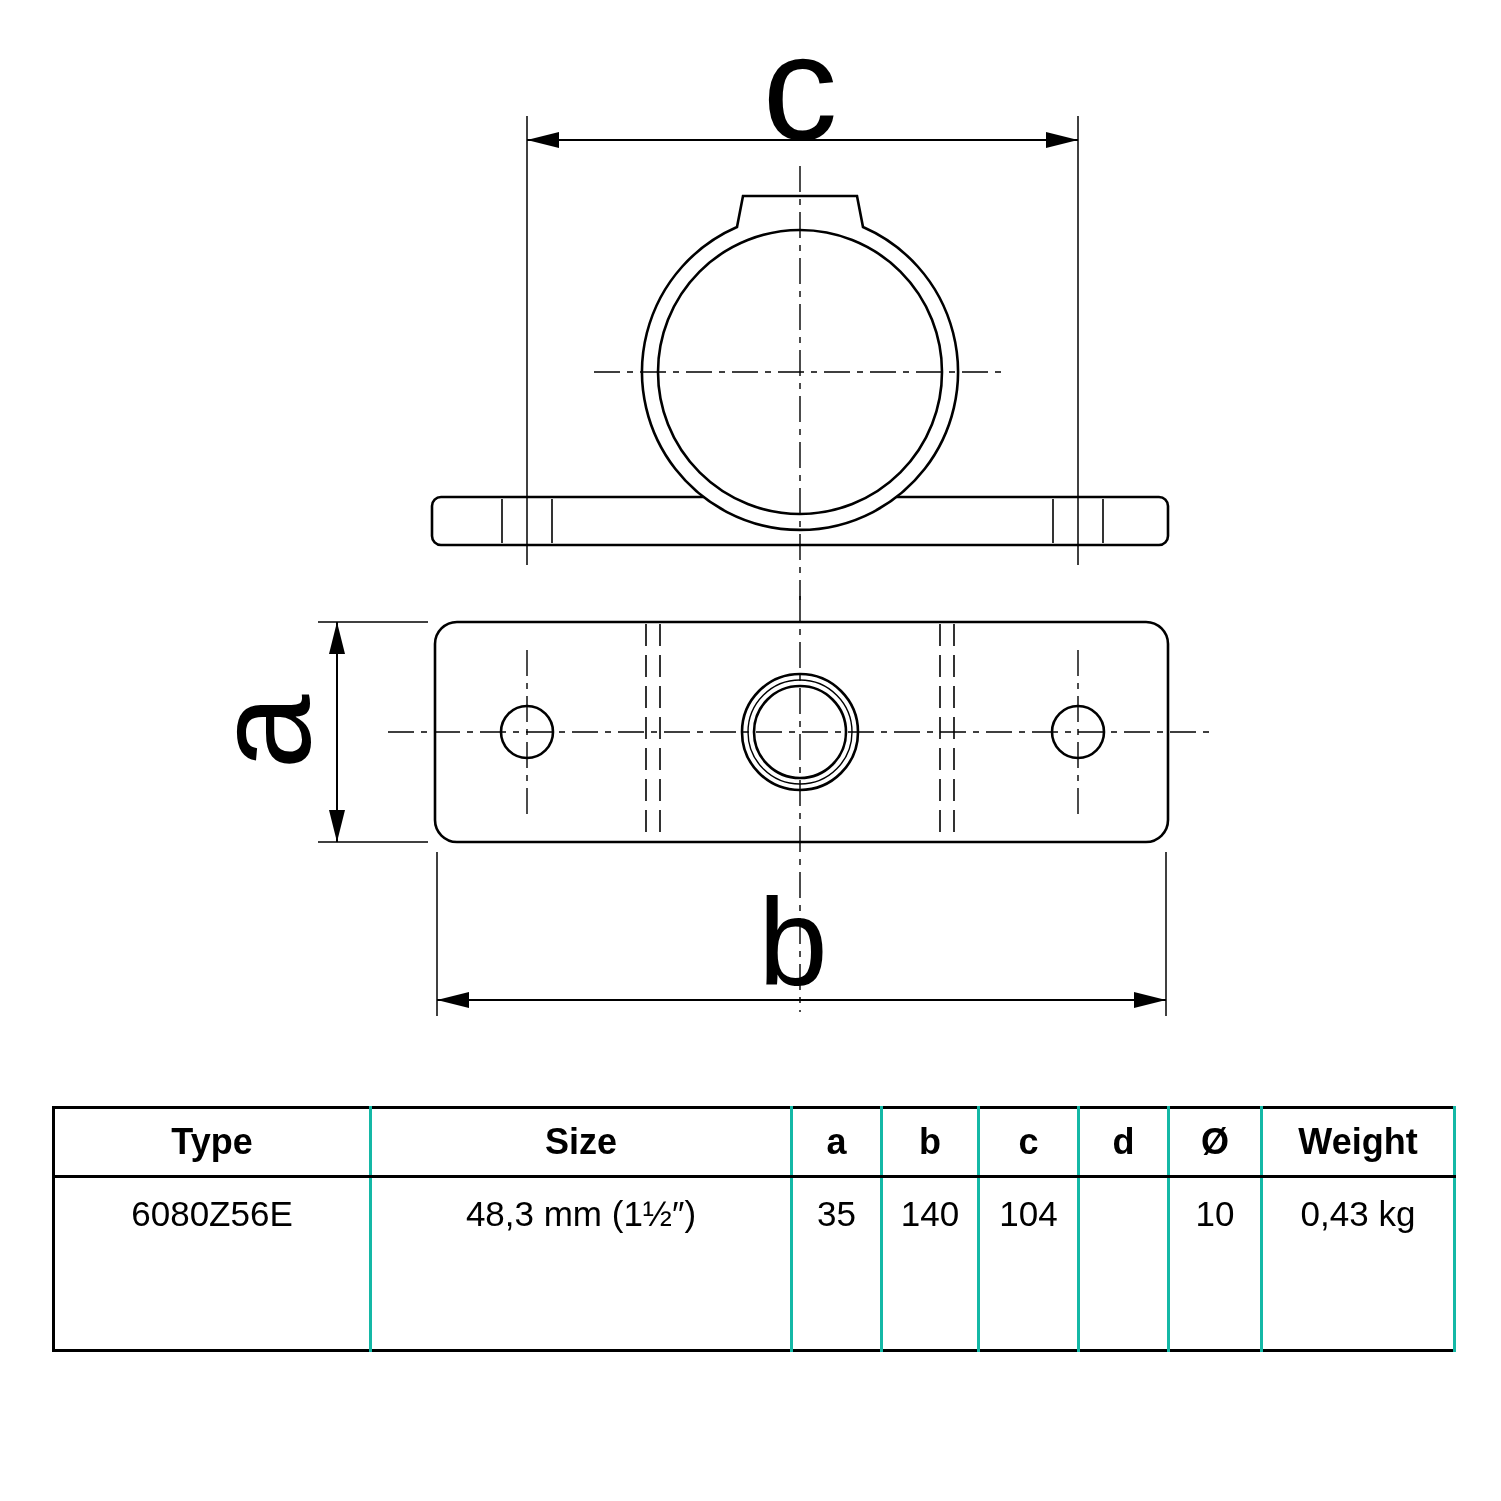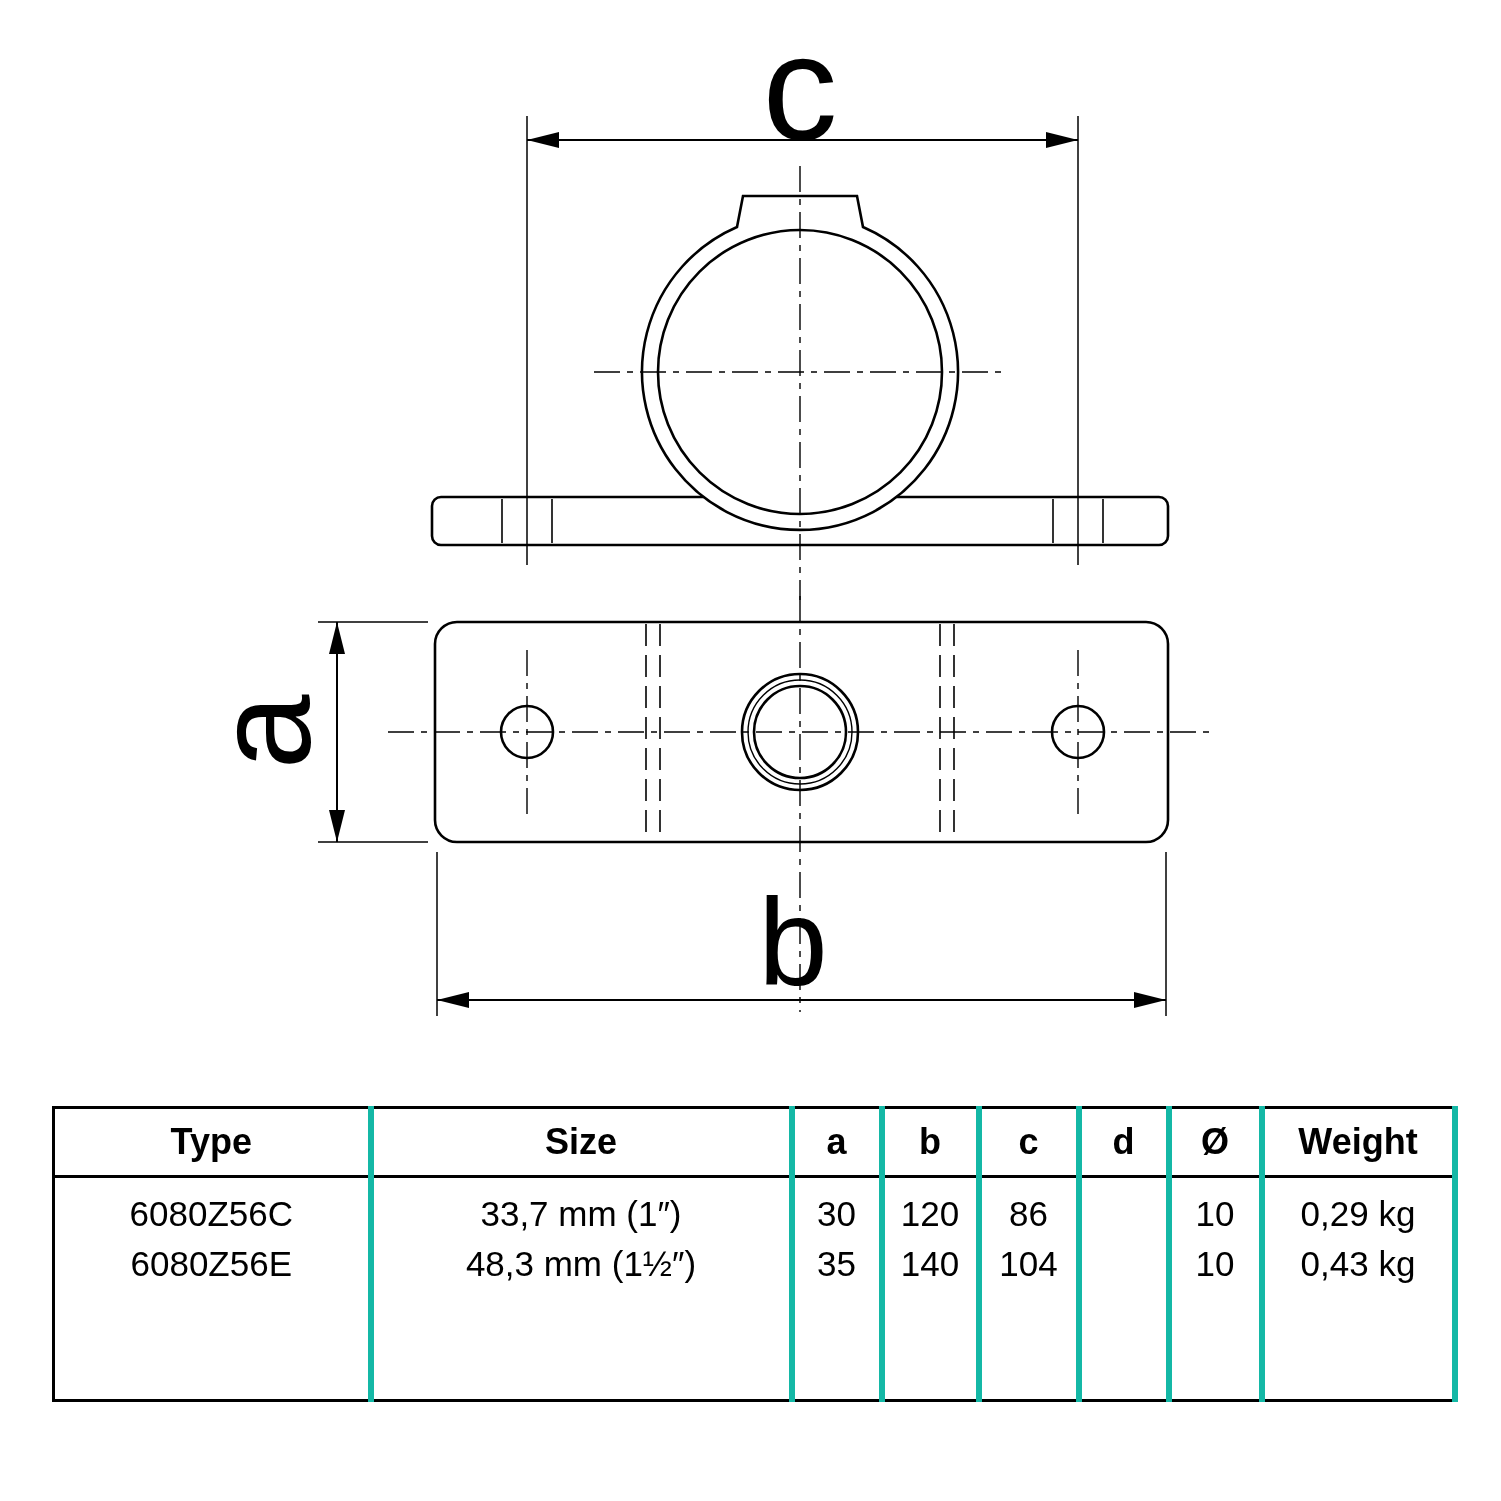--- a/index.html
+++ b/index.html
@@ -18,21 +18,21 @@
   }
   table.spec {
     border-collapse: collapse;
     table-layout: fixed;
     width: 1401px;
     margin: 22px 0 0 52px;
     border: 3px solid #000;
   }
   table.spec th, table.spec td {
     border-left: 3px solid #000;
-    border-right: 6px solid #14b8a6;
+    border-right: 3px solid #14b8a6;
     text-align: center;
     font-size: 35px;
     padding: 5px 4px;
     overflow: hidden;
     white-space: nowrap;
   }
   table.spec thead th {
     border-bottom: 3px solid #000;
     font-weight: bold;
     font-size: 36px;
@@ -148,30 +148,20 @@
         <th>a</th>
         <th>b</th>
         <th>c</th>
         <th>d</th>
         <th>Ø</th>
         <th>Weight</th>
       </tr>
     </thead>
     <tbody>
       <tr>
-        <td>6080Z56C</td>
-        <td>33,7 mm (1″)</td>
-        <td>30</td>
-        <td>120</td>
-        <td>86</td>
-        <td></td>
-        <td>10</td>
-        <td>0,29 kg</td>
-      </tr>
-      <tr>
         <td>6080Z56E</td>
         <td>48,3 mm (1½″)</td>
         <td>35</td>
         <td>140</td>
         <td>104</td>
         <td></td>
         <td>10</td>
         <td>0,43 kg</td>
       </tr>
       <tr class="filler">

